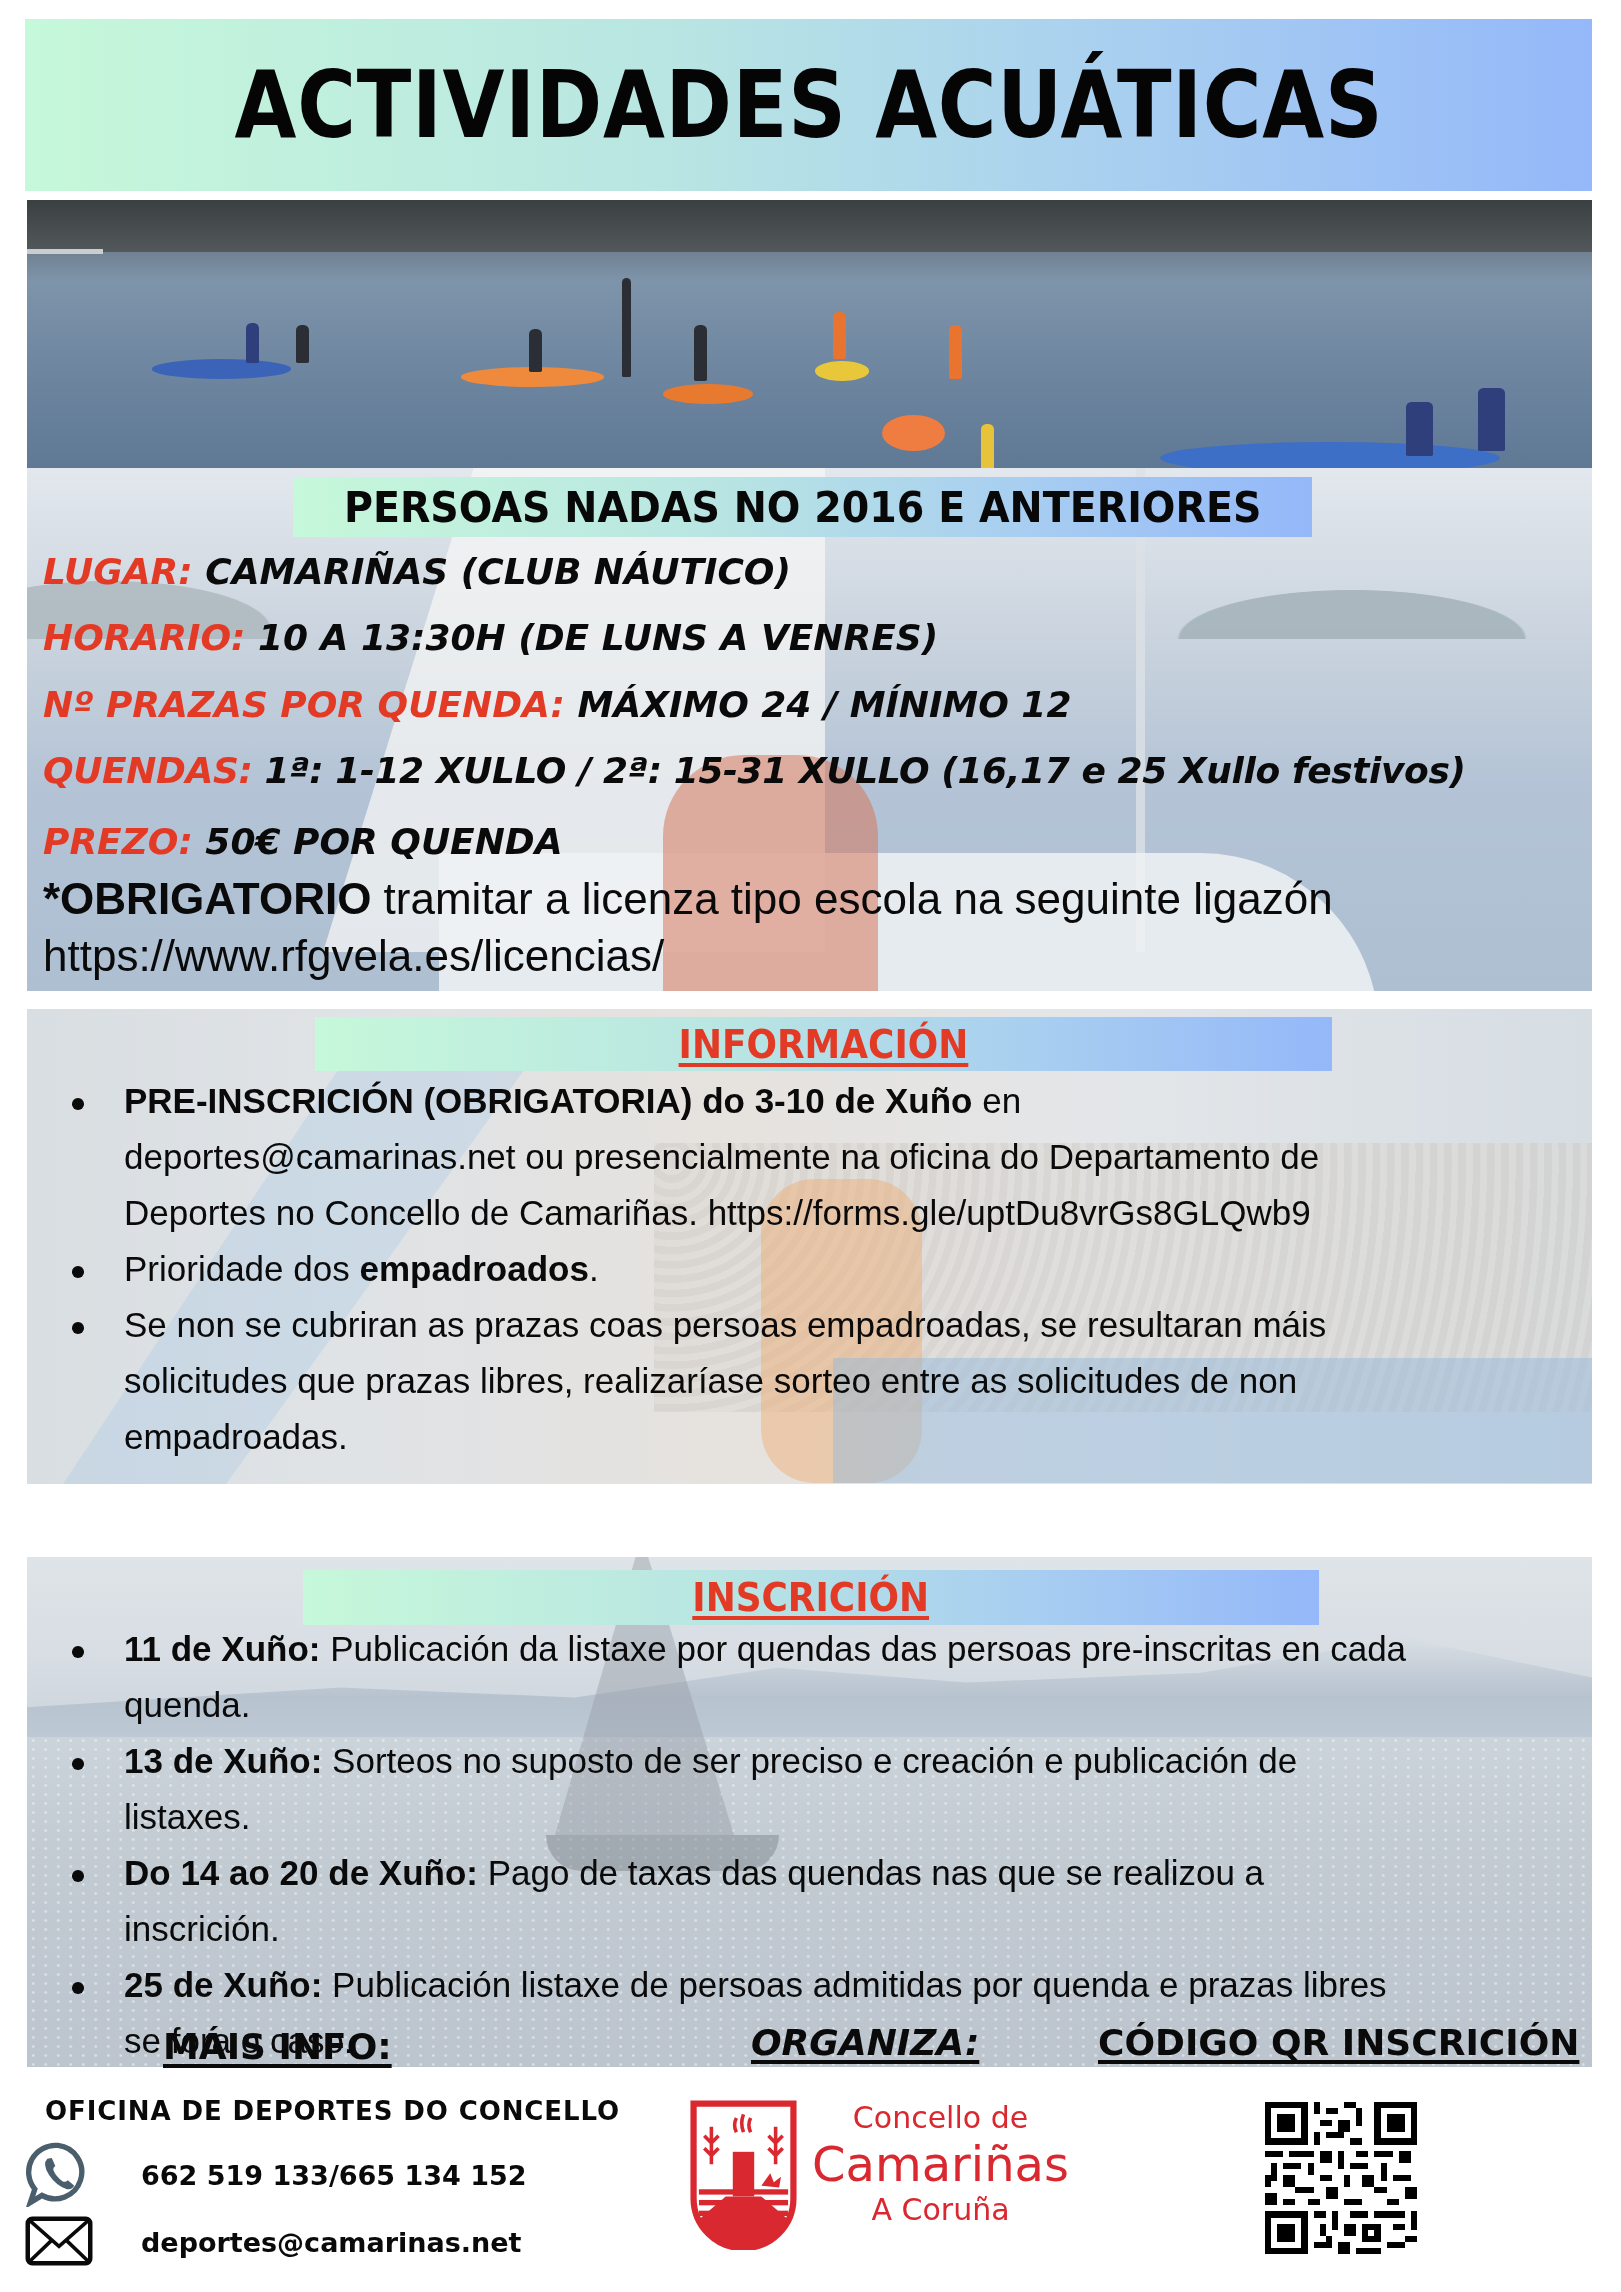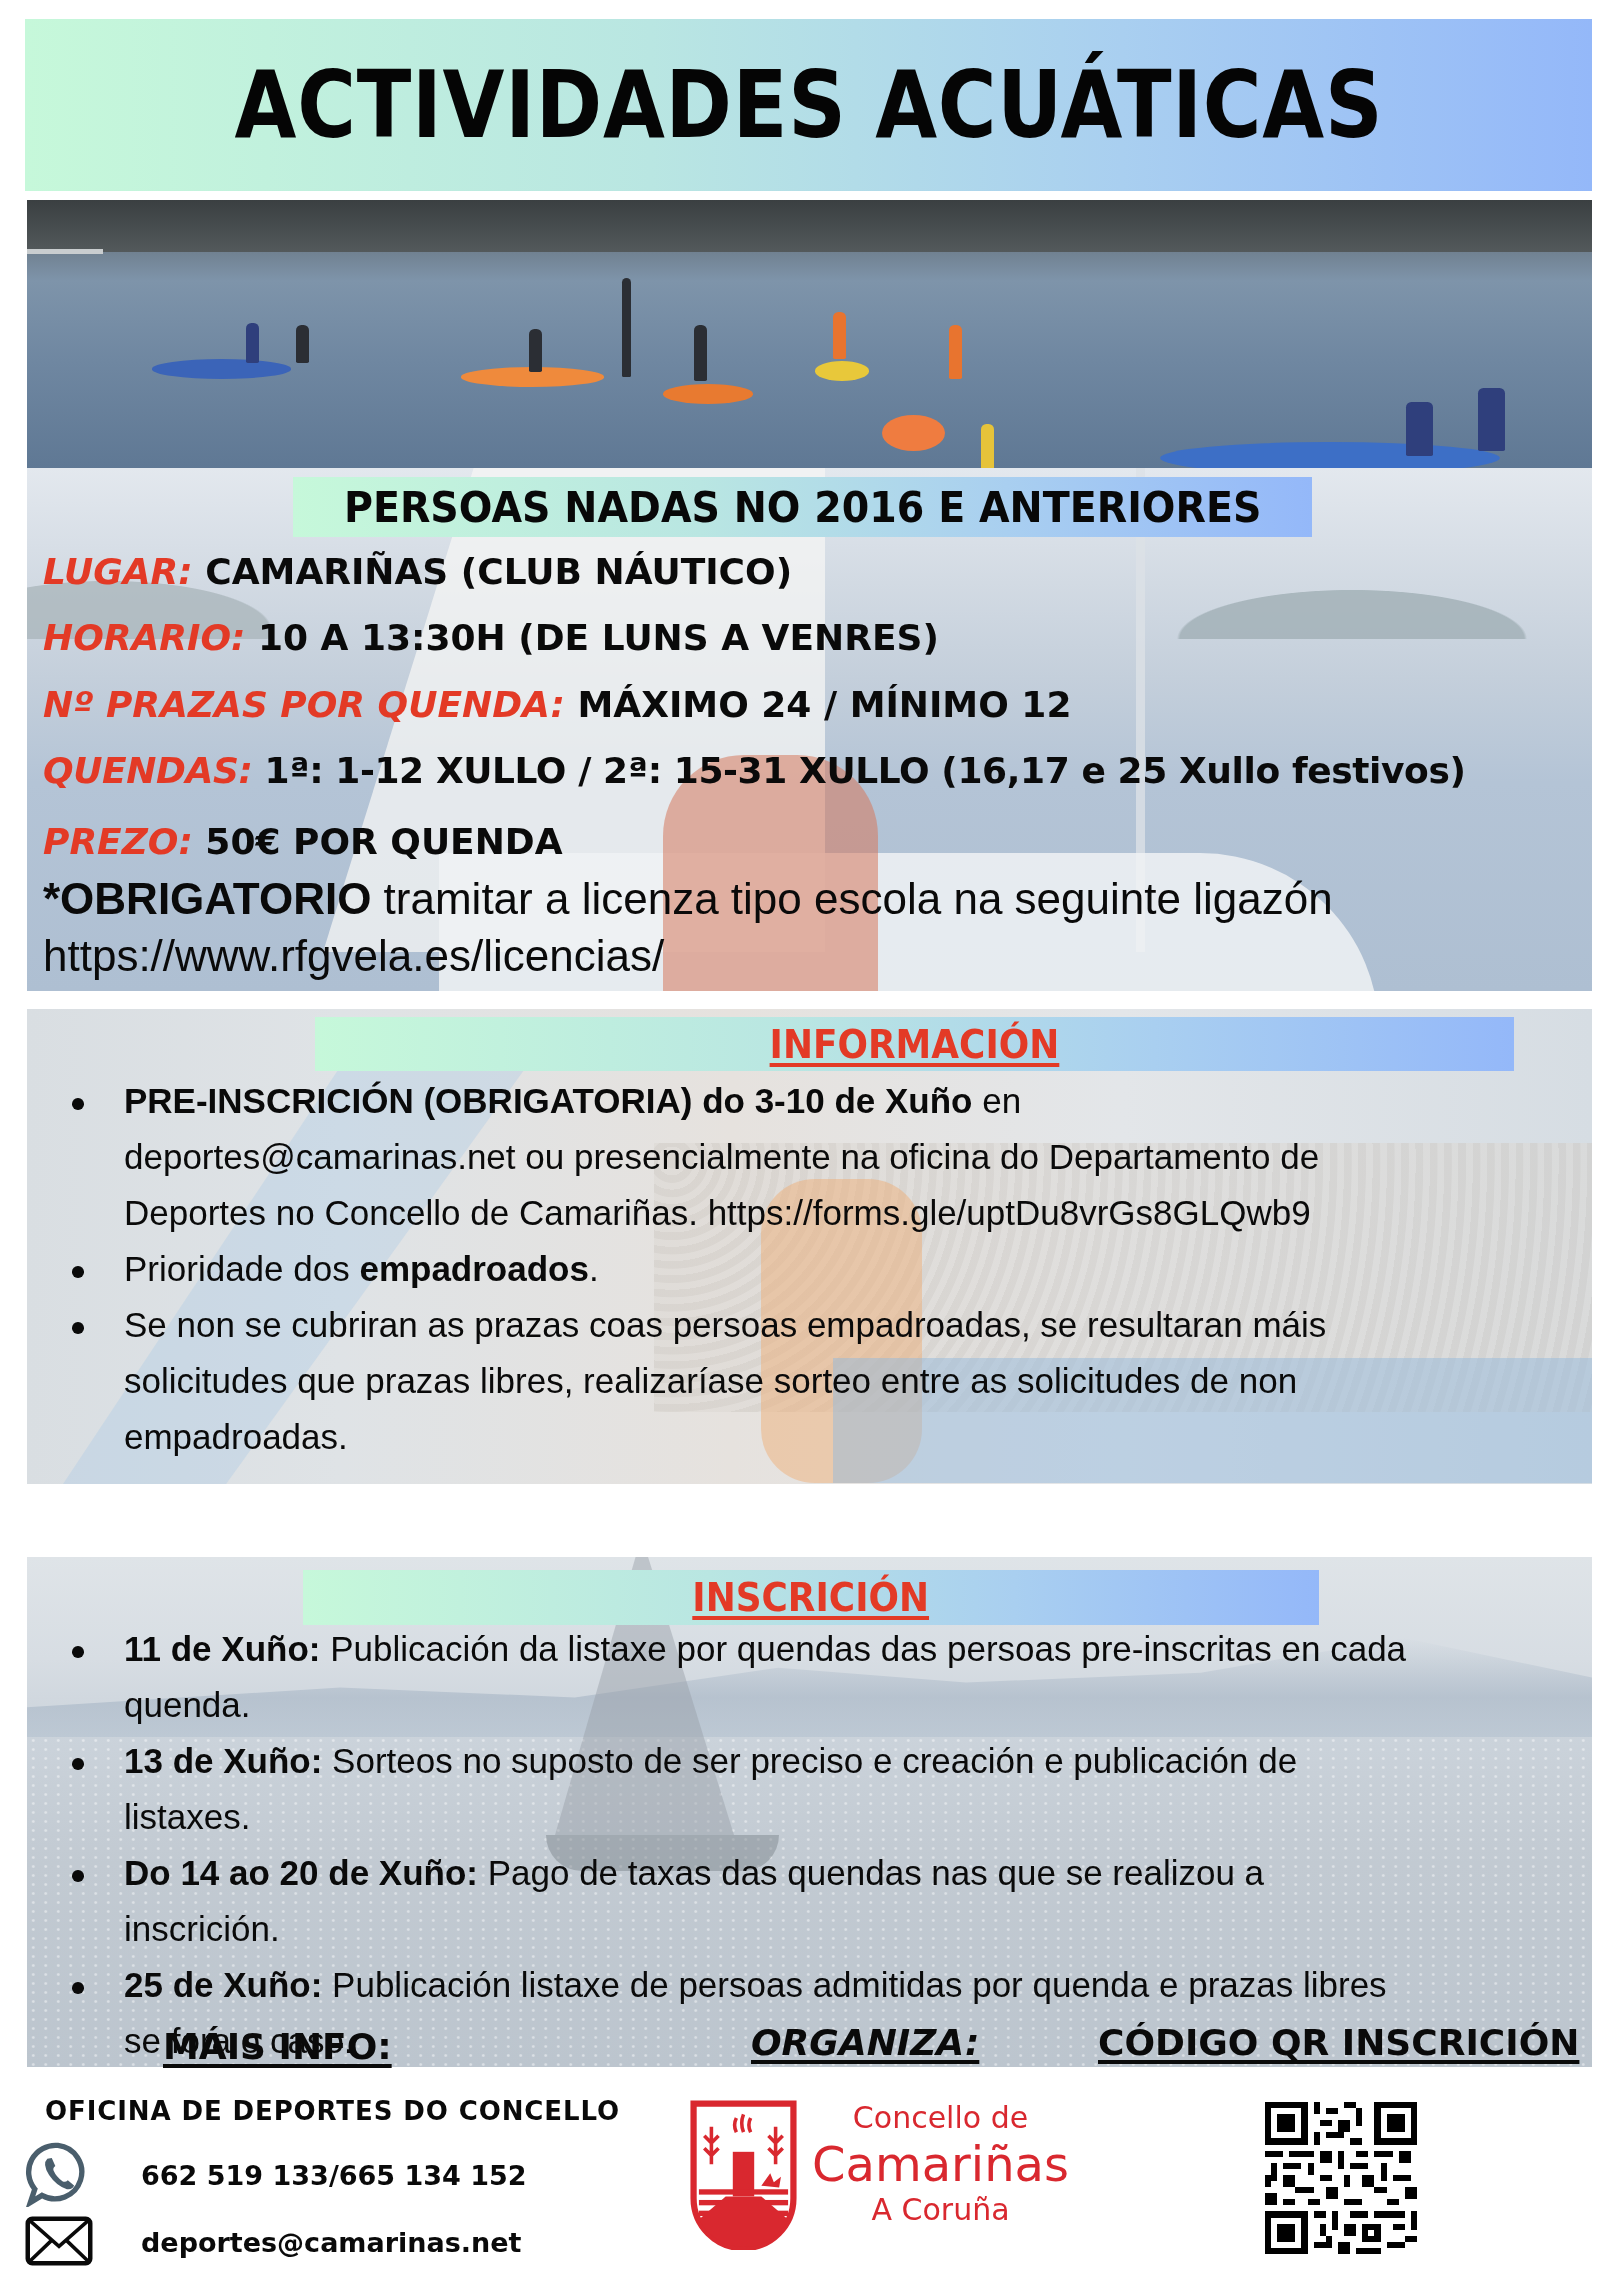--- a/index.html
+++ b/index.html
@@ -32,21 +32,21 @@
   #section-main .sail { position: absolute; left: 296px; top: 0; width: 502px; height: 484px; background: rgba(246,246,244,0.75); clip-path: polygon(30% 0, 100% 0, 100% 100%, 0 100%); }
   #section-main .mast { position: absolute; left: 1109px; top: 0; width: 9px; height: 484px; background: rgba(220,225,230,0.8); }
   #section-main .boat { position: absolute; left: 412px; top: 385px; width: 940px; height: 179px; background: rgba(240,242,244,0.85); border-radius: 0 179px 0 0; }
   #section-main .sailor { position: absolute; left: 636px; top: 287px; width: 215px; height: 251px; background: rgba(214,120,92,0.55); border-radius: 81px 81px 9px 9px; }
 
   #persoas-banner { position: absolute; left: 266px; top: 9px; width: 1019px; height: 60px; display: flex; align-items: center; justify-content: center; }
   #persoas-banner span { font-family: "DejaVu Sans", sans-serif; font-weight: 900; font-size: 43px; color: #080808; transform: scaleX(0.92); white-space: nowrap; }
 
   .info-line { position: absolute; left: 16px; white-space: nowrap; font-family: "DejaVu Sans", sans-serif; font-weight: 900; font-size: 36px; line-height: 1; }
   .info-line .lbl { color: #e33a26; font-style: italic; }
-  .info-line .val { color: #0a0a0a; }
+  .info-line .val { color: #0a0a0a; font-style: italic; }
   .info-line.small { font-family: "Liberation Sans", sans-serif; font-weight: 400; font-size: 44px; }
   .info-line.small b { font-weight: 700; }
 
   
   #section-info { position: absolute; left: 27px; top: 1009px; width: 1565px; height: 475px; overflow: hidden;
     background: linear-gradient(90deg, #d9dee2 0%, #dfe3e6 20%, #e6e2de 45%, #e3e6e9 70%, #d6dde3 100%); }
   #section-info .rocks { position: absolute; left: 627px; top: 134px; width: 985px; height: 269px; background: repeating-radial-gradient(circle at 18px 18px, #cfcac4 0 7.2px, #dcd8d3 8px 14.3px); opacity: .55; }
   #section-info .hull { position: absolute; left: 36px; top: 54px; width: 466px; height: 421px; background: rgba(170,200,230,0.35); clip-path: polygon(60% 0, 100% 0, 35% 100%, 0 100%); }
   #section-info .figure { position: absolute; left: 734px; top: 170px; width: 161px; height: 304px; background: rgba(240,170,110,0.45); border-radius: 54px; }
   #section-info .water { position: absolute; left: 806px; top: 349px; width: 759px; height: 125px; background: rgba(150,185,220,0.5); }
@@ -145,21 +145,21 @@
   </div>
   <div class="info-line small" style="top:466px;">https://www.rfgvela.es/licencias/</div>
 </div>
 
 <div id="section-info">
   <div class="hull"></div>
   <div class="rocks"></div>
   <div class="figure"></div>
   <div class="water"></div>
 
-  <div class="sec-banner grad" style="left:288px;top:8px;width:1199px;height:54px;">
+  <div class="sec-banner grad" style="left:288px;top:8px;width:1017px;height:54px;">
     <span>INFORMACIÓN</span>
   </div>
 
   <ul class="bullets" style="top:64px;">
     <li>
       <b>PRE-INSCRICIÓN (OBRIGATORIA) do 3-10 de Xuño</b><span> en</span><br>
       <span>deportes@camarinas.net ou presencialmente na oficina do Departamento de</span><br>
       <span>Deportes no Concello de Camariñas. </span><span>https://forms.gle/uptDu8vrGs8GLQwb9</span>
     </li>
     <li>

